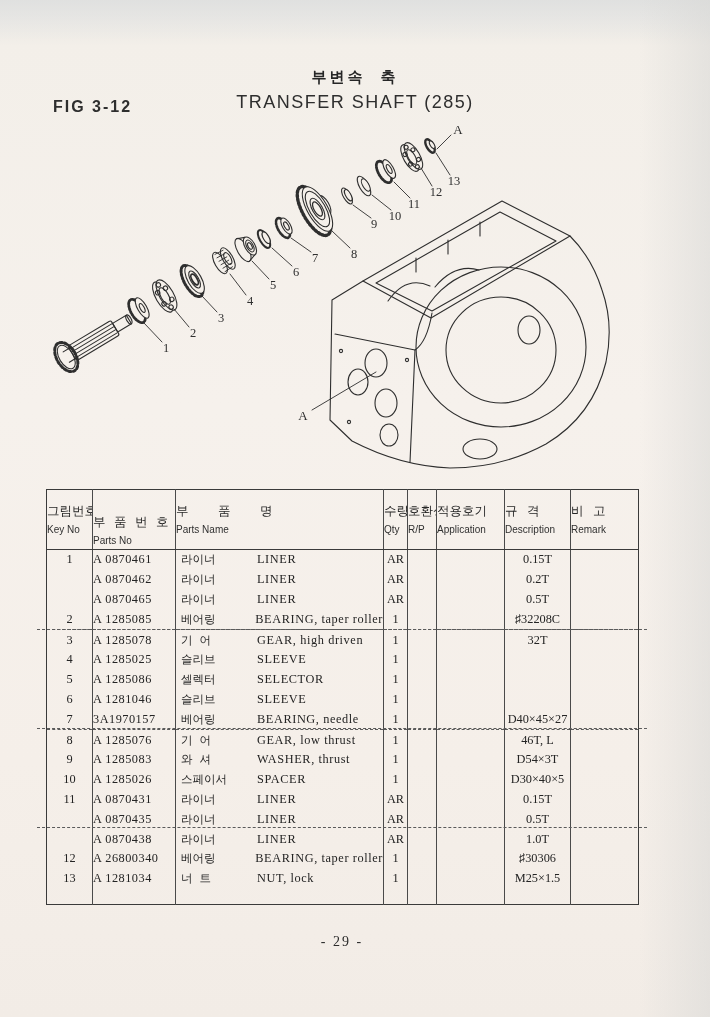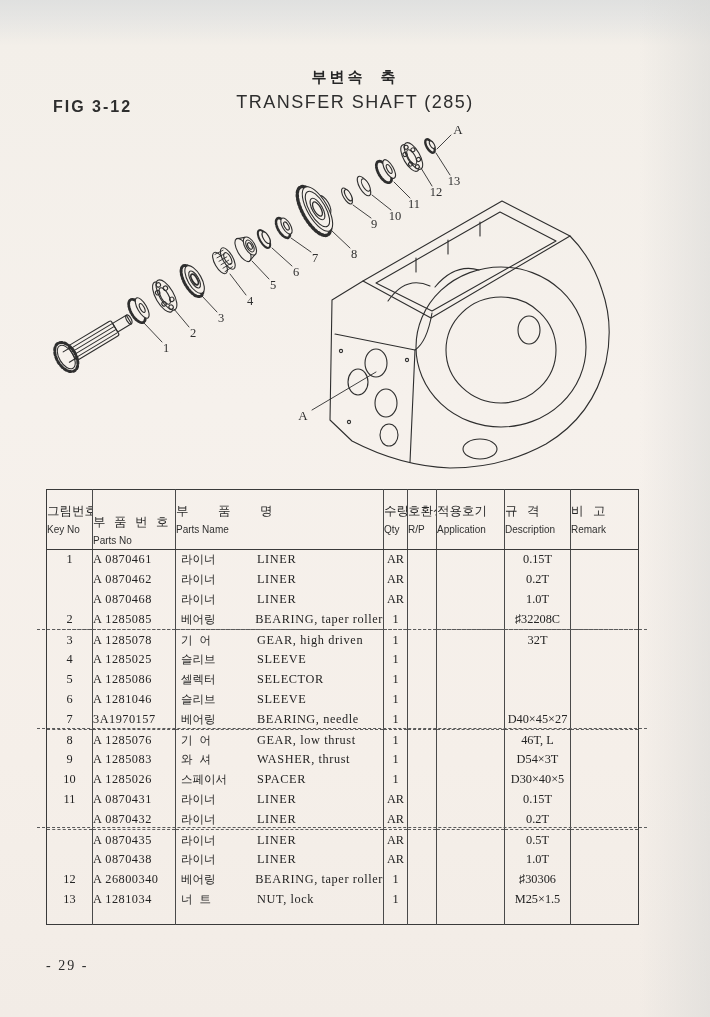--- a/index.html
+++ b/index.html
@@ -39,21 +39,21 @@
   tbody td{height:19.8px;font-family:"Liberation Serif",serif;font-size:12.3px;color:#242424;vertical-align:middle;}
   td.c-key,td.c-qty,td.c-desc{text-align:center;}
   td.c-pno{padding-left:7px;letter-spacing:.5px;margin-top:44px;}
   td.c-name .nm{display:flex;align-items:center;}
   td.c-name .ko{width:76px;padding-left:5px;font-family:Liberation Mono, monospace;font-size:11.5px;}
   td.c-name .en{letter-spacing:.6px;}
   tr.group-end td{border-bottom:1px dashed #5a5a5a;}
   tr.filler td{height:15px;}
   .dash-ext{position:absolute;left:-9px;width:610px;border-top:1px dashed #5a5a5a;height:0;}
 
-  .page-number{position:absolute;left:46px;top:958px;width:592px;
+  .page-number{position:absolute;left:46px;top:934px;width:592px;text-align:center;
     font-family:"Liberation Serif",serif;font-size:14px;letter-spacing:2px;color:#2b2b2b;}
 </style>
 </head>
 <body>
 
 <div class="page">
 
   <div class="fig-label">FIG 3-12</div>
   <div class="title-ko">부변속 축</div>
   <div class="title-en">TRANSFER SHAFT (285)</div>
@@ -289,31 +289,31 @@
       </span>
     </td>
     <td class="c-qty">AR</td>
     <td class="c-rp"></td>
     <td class="c-app"></td>
     <td class="c-desc">0.2T</td>
     <td class="c-rem"></td>
   </tr>
           <tr>
     <td class="c-key"></td>
-    <td class="c-pno">A 0870468</td>
+    <td class="c-pno">A 0870465</td>
     <td class="c-name">
       <span class="nm">
         <span class="ko">라이너</span>
         <span class="en">LINER</span>
       </span>
     </td>
     <td class="c-qty">AR</td>
     <td class="c-rp"></td>
     <td class="c-app"></td>
-    <td class="c-desc">1.0T</td>
+    <td class="c-desc">0.5T</td>
     <td class="c-rem"></td>
   </tr>
           <tr class="group-end">
     <td class="c-key">2</td>
     <td class="c-pno">A 1285085</td>
     <td class="c-name">
       <span class="nm">
         <span class="ko">베어링</span>
         <span class="en">BEARING, taper roller</span>
       </span>
@@ -450,35 +450,20 @@
     <td class="c-name">
       <span class="nm">
         <span class="ko">라이너</span>
         <span class="en">LINER</span>
       </span>
     </td>
     <td class="c-qty">AR</td>
     <td class="c-rp"></td>
     <td class="c-app"></td>
     <td class="c-desc">0.15T</td>
-    <td class="c-rem"></td>
-  </tr>
-          <tr class="group-end">
-    <td class="c-key"></td>
-    <td class="c-pno">A 0870432</td>
-    <td class="c-name">
-      <span class="nm">
-        <span class="ko">라이너</span>
-        <span class="en">LINER</span>
-      </span>
-    </td>
-    <td class="c-qty">AR</td>
-    <td class="c-rp"></td>
-    <td class="c-app"></td>
-    <td class="c-desc">0.2T</td>
     <td class="c-rem"></td>
   </tr>
           <tr>
     <td class="c-key"></td>
     <td class="c-pno">A 0870435</td>
     <td class="c-name">
       <span class="nm">
         <span class="ko">라이너</span>
         <span class="en">LINER</span>
       </span>

